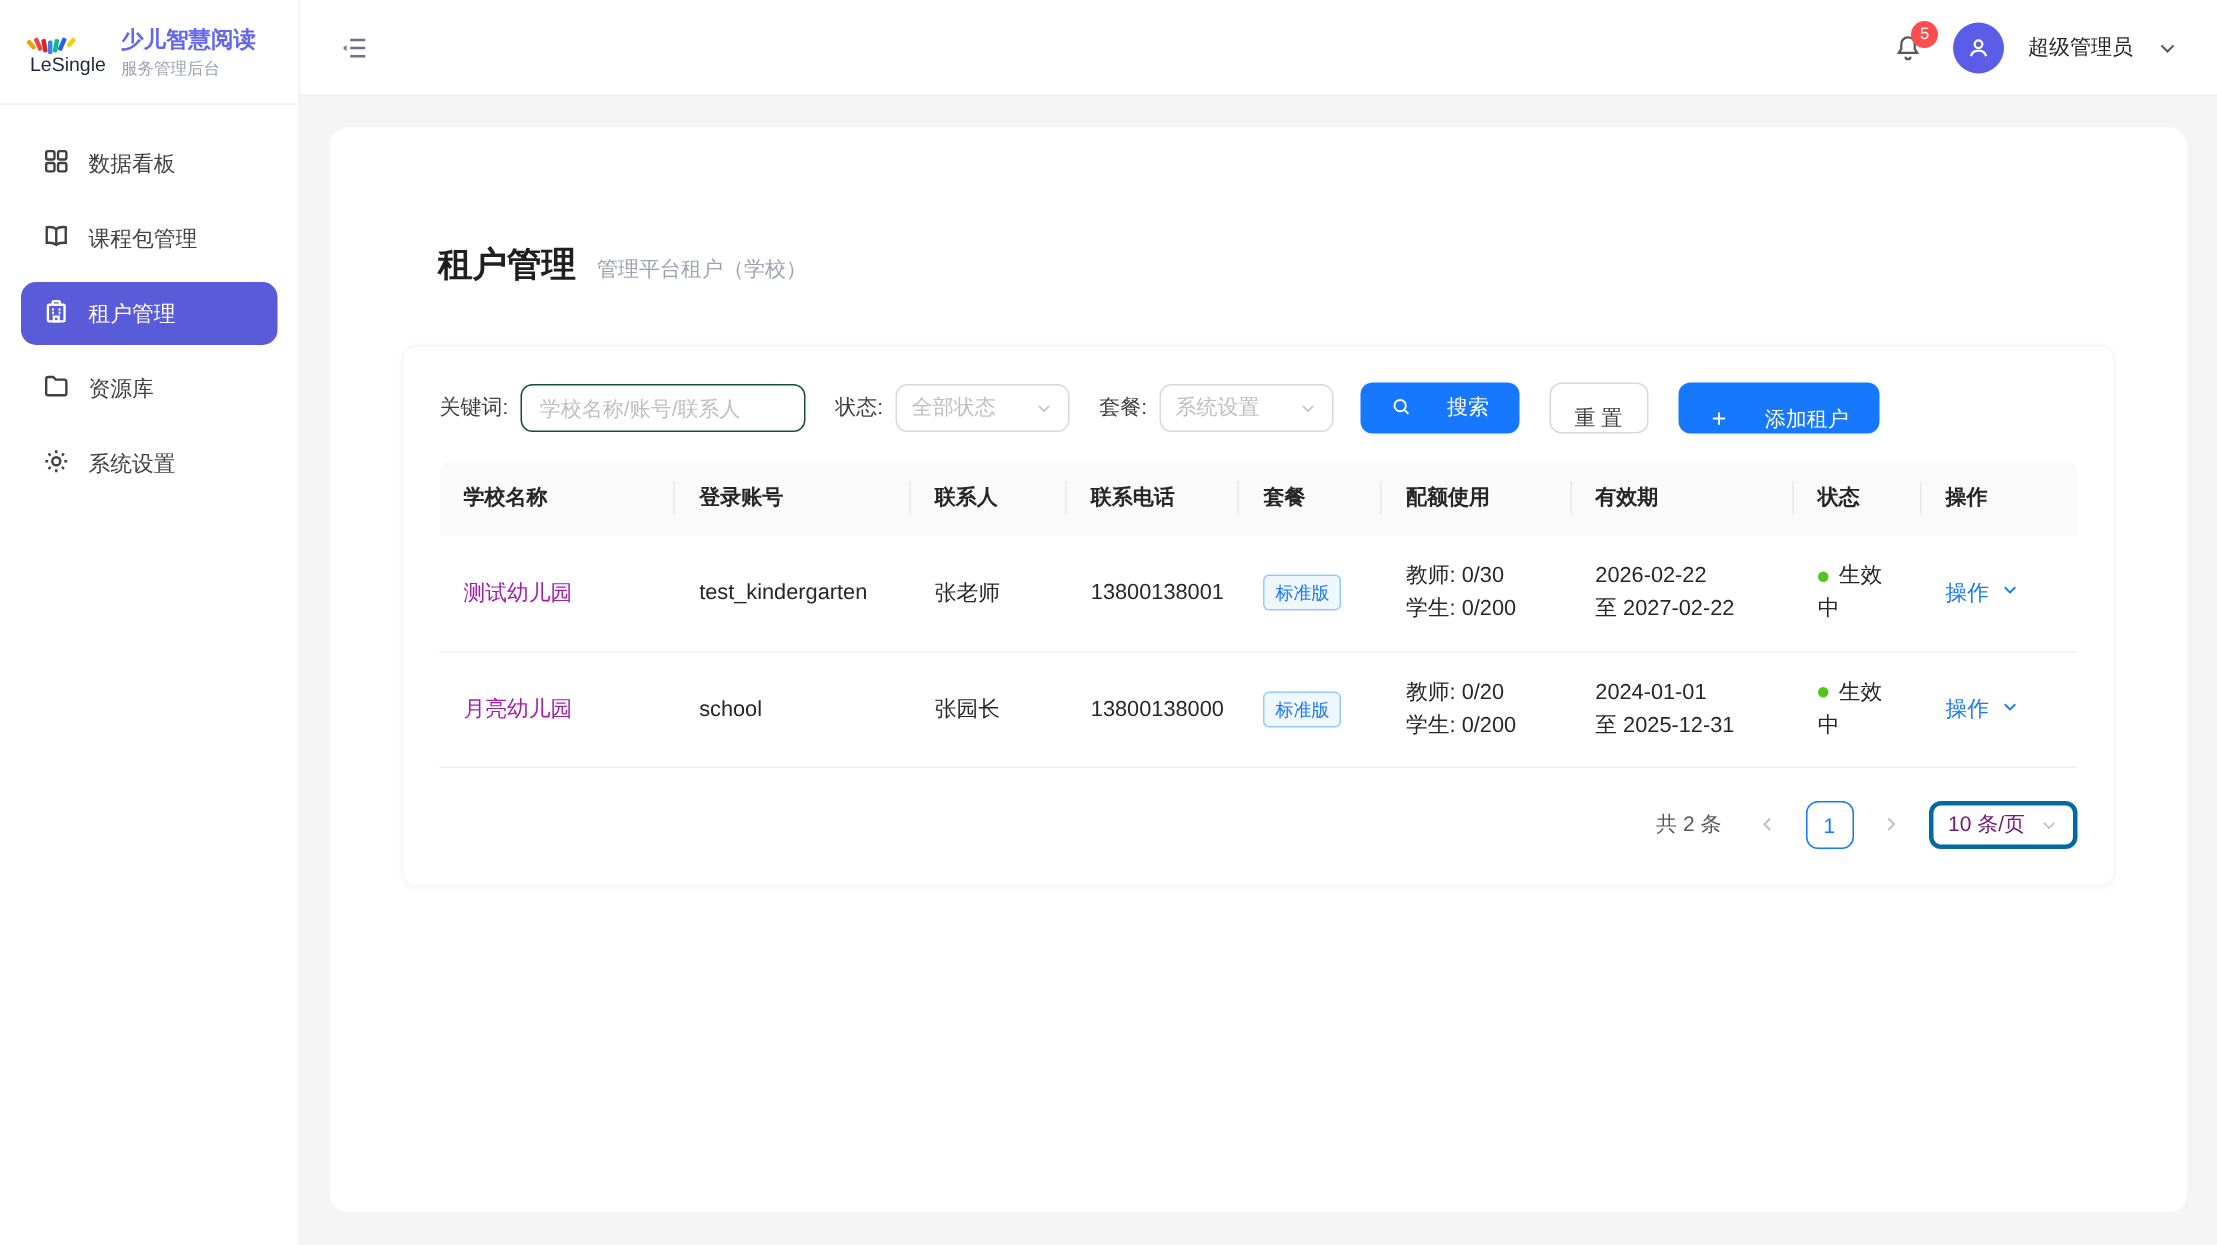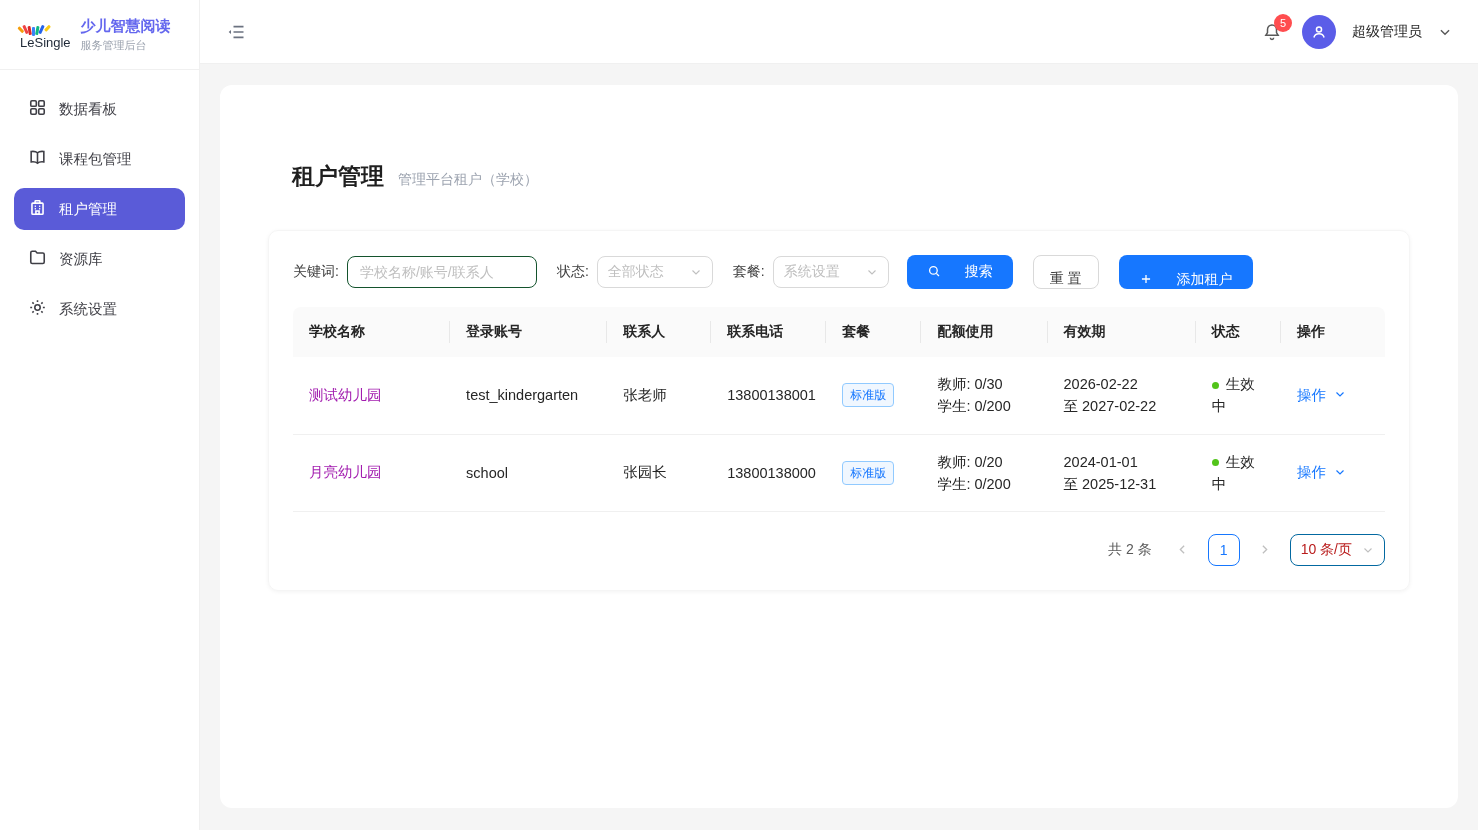--- a/index.html
+++ b/index.html
@@ -74,21 +74,21 @@
   .two-line div { line-height:22px; }
   .status-cell { line-height:22px; }
   .dot { display:inline-block; width:7px; height:7px; border-radius:50%; background:#52C41A; margin-right:7px; vertical-align:middle; }
   .action-cell { color:#1677FF; cursor:pointer; display:flex; align-items:center; gap:8px; }
 
   
   .pagination { display:flex; align-items:center; justify-content:flex-end; gap:10px; margin-top:22px; }
   .pg-total { color:#595959; margin-right:6px; }
   .pg-arrow { width:30px; height:30px; display:flex; align-items:center; justify-content:center; color:#bfbfbf; cursor:pointer; }
   .pg-num { min-width:32px; height:32px; border:1px solid #1677FF; color:#1677FF; border-radius:8px; background:#fff; display:flex; align-items:center; justify-content:center; cursor:pointer; font-size:14px; }
-  .pg-size { height:32px; border:1px solid #0369a1; border-radius:8px; background:#fff; padding:0 10px; display:flex; align-items:center; gap:10px; color:#b91c1c; cursor:pointer; }
+  .pg-size { height:32px; border:3px solid #0369a1; border-radius:8px; background:#fff; padding:0 10px; display:flex; align-items:center; gap:10px; color:#701a75; cursor:pointer; }
   .pg-size .sel-caret { color:#bfbfbf; display:flex; }
 </style>
 </head>
 <body>
 
 <div class="app">
 
   <aside class="sidebar">
     <div class="brand">
       <div class="logo">

